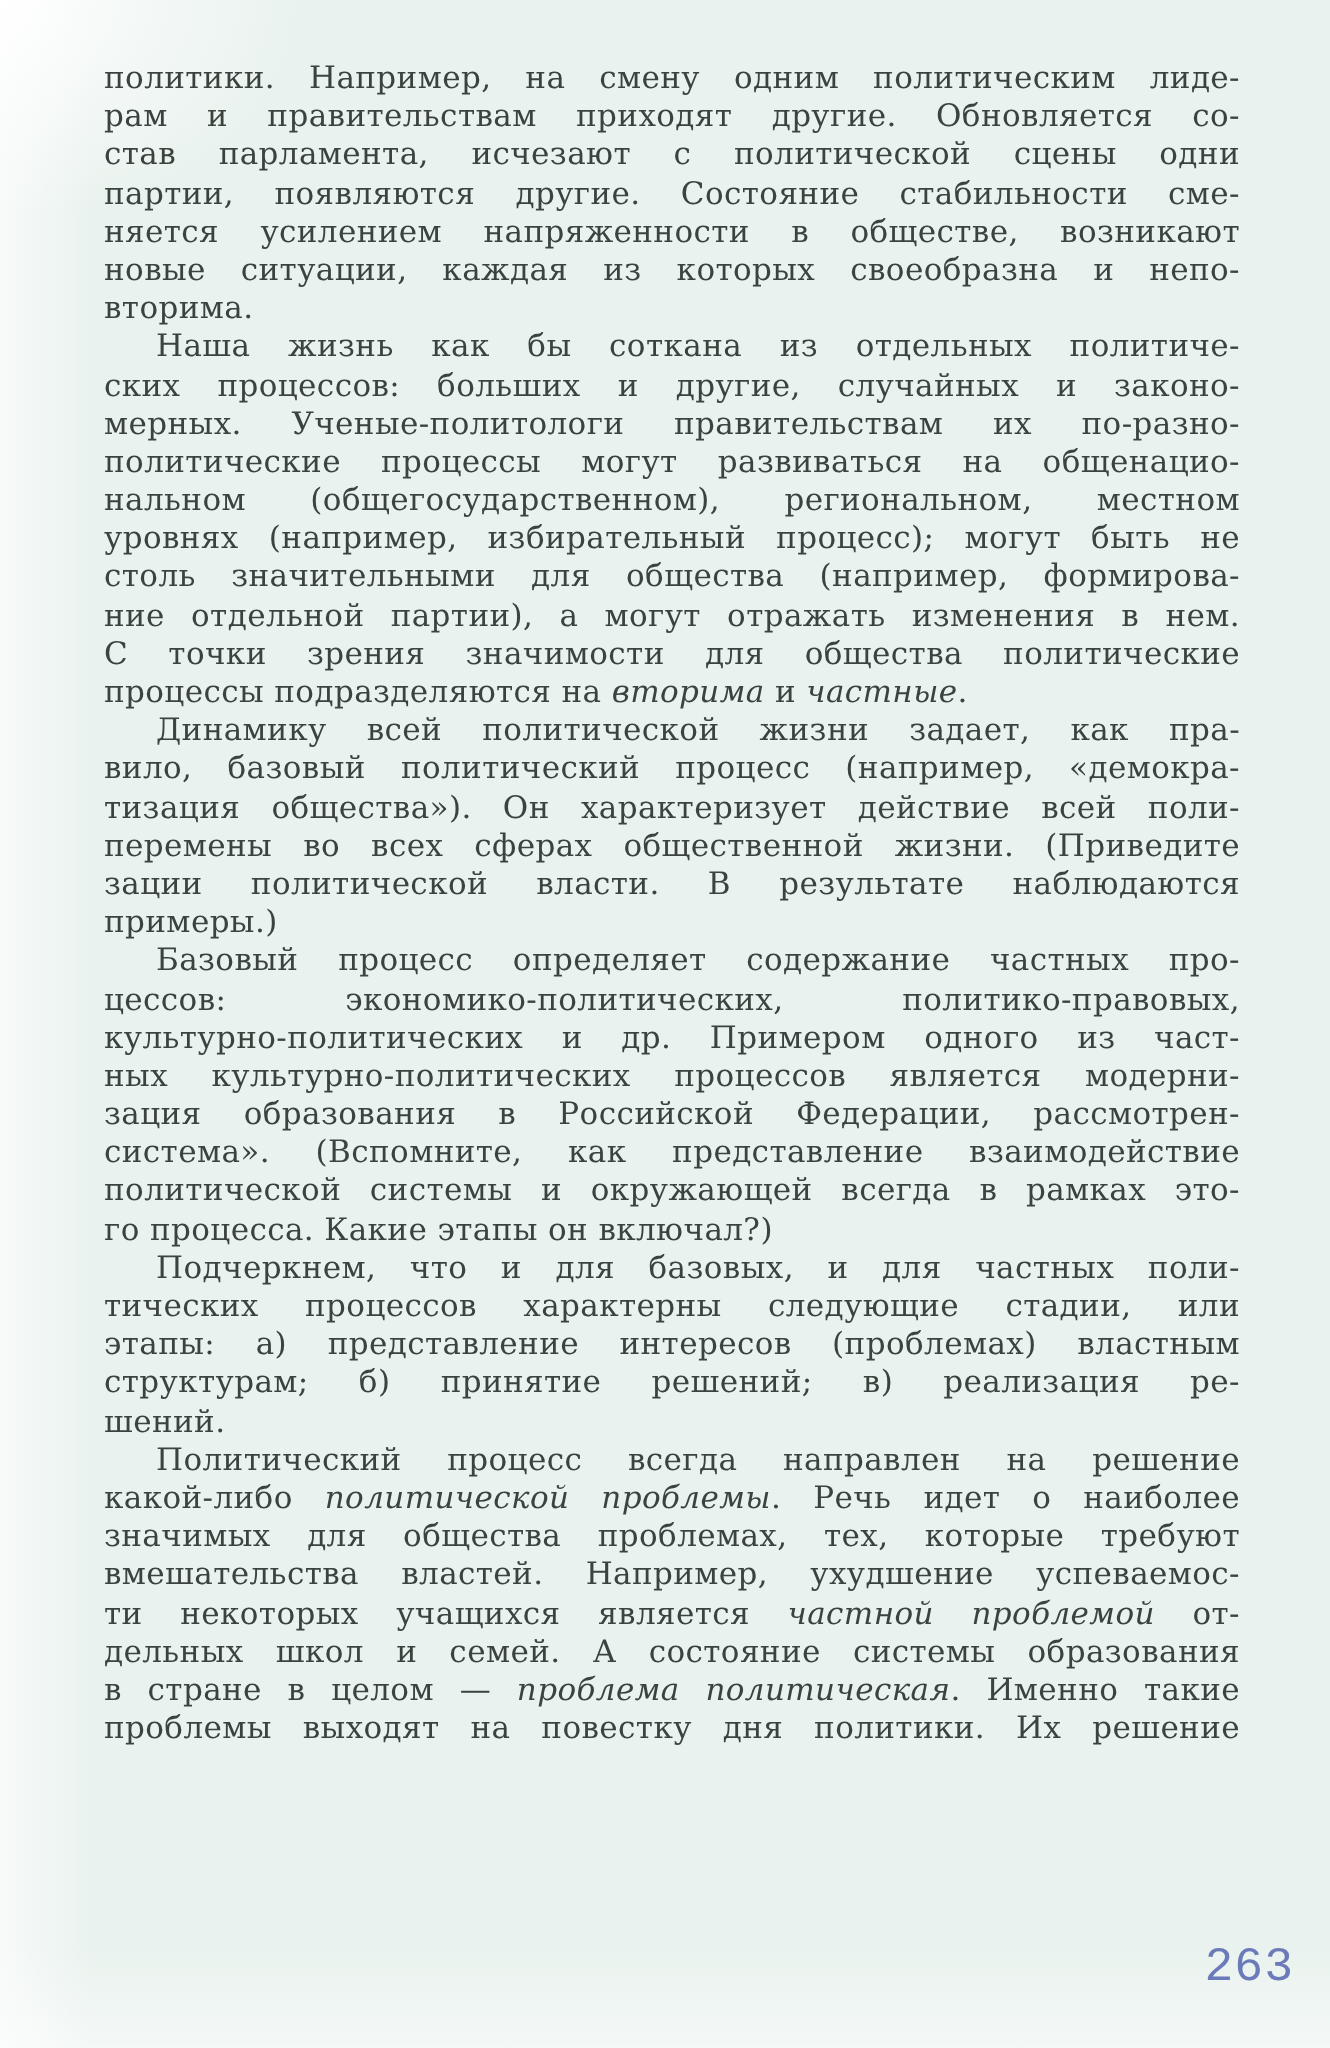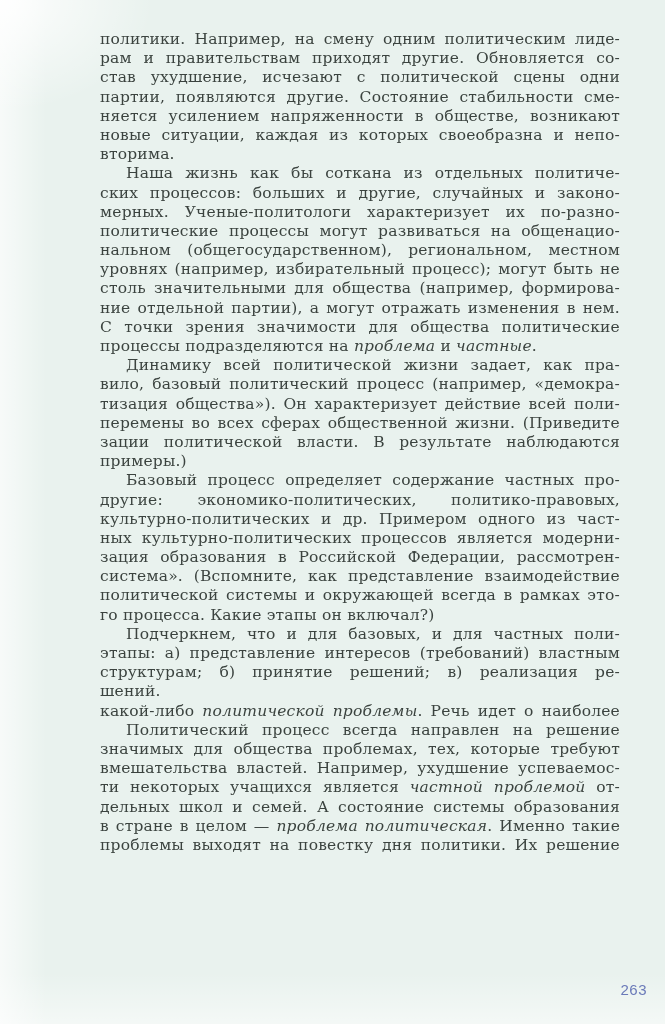--- a/index.html
+++ b/index.html
@@ -30,84 +30,84 @@
     color: #3b433f;
     font-size: 15.5px;
   }
   .line {
     height: 19.2px;
     line-height: 19.2px;
     text-align: justify;
     text-align-last: justify;
     white-space: normal;
     letter-spacing: 0.2px;
-    margin-left: 48px;
   }
   .line.last {
     text-align-last: left;
   }
   .line.indent {
     text-indent: 26px;
   }
   .line i {
     font-style: italic;
   }
   .page-number {
     position: absolute;
     right: 18px;
     bottom: 26px;
-    font-family: Liberation Sans, sans-serif;
-    font-size: 15px;
+    font-family: Liberation Mono, monospace;
+    font-size: 24px;
     color: #6b7ab9;
     letter-spacing: 0.5px;
     text-align: right;
   }
 </style>
 </head>
 <body>
 
 <div class="page">
   <div class="text-block">
       <div class="line">политики. Например, на смену одним политическим лиде-</div>
       <div class="line">рам и правительствам приходят другие. Обновляется со-</div>
-      <div class="line">став ухудшение, исчезают с политической сцены одни</div>
+      <div class="line">став парламента, исчезают с политической сцены одни</div>
       <div class="line">партии, появляются другие. Состояние стабильности сме-</div>
       <div class="line">няется усилением напряженности в обществе, возникают</div>
       <div class="line">новые ситуации, каждая из которых своеобразна и непо-</div>
       <div class="line last">вторима.</div>
       <div class="line indent">Наша жизнь как бы соткана из отдельных политиче-</div>
       <div class="line">ских процессов: больших и другие, случайных и законо-</div>
-      <div class="line">мерных. Ученые-политологи характеризует их по-разно-</div>
+      <div class="line">мерных. Ученые-политологи правительствам их по-разно-</div>
       <div class="line">политические процессы могут развиваться на общенацио-</div>
       <div class="line">нальном (общегосударственном), региональном, местном</div>
       <div class="line">уровнях (например, избирательный процесс); могут быть не</div>
       <div class="line">столь значительными для общества (например, формирова-</div>
       <div class="line">ние отдельной партии), а могут отражать изменения в нем.</div>
       <div class="line">С точки зрения значимости для общества политические</div>
-      <div class="line last">процессы подразделяются на <i>проблема</i> и <i>частные</i>.</div>
+      <div class="line last">процессы подразделяются на <i>вторима</i> и <i>частные</i>.</div>
       <div class="line indent">Динамику всей политической жизни задает, как пра-</div>
       <div class="line">вило, базовый политический процесс (например, «демокра-</div>
       <div class="line">тизация общества»). Он характеризует действие всей поли-</div>
       <div class="line">перемены во всех сферах общественной жизни. (Приведите</div>
       <div class="line">зации политической власти. В результате наблюдаются</div>
       <div class="line last">примеры.)</div>
       <div class="line indent">Базовый процесс определяет содержание частных про-</div>
-      <div class="line">другие: экономико-политических, политико-правовых,</div>
+      <div class="line">цессов: экономико-политических, политико-правовых,</div>
       <div class="line">культурно-политических и др. Примером одного из част-</div>
       <div class="line">ных культурно-политических процессов является модерни-</div>
       <div class="line">зация образования в Российской Федерации, рассмотрен-</div>
       <div class="line">система». (Вспомните, как представление взаимодействие</div>
       <div class="line">политической системы и окружающей всегда в рамках это-</div>
       <div class="line last">го процесса. Какие этапы он включал?)</div>
       <div class="line indent">Подчеркнем, что и для базовых, и для частных поли-</div>
-      <div class="line">этапы: а) представление интересов (требований) властным</div>
+      <div class="line">тических процессов характерны следующие стадии, или</div>
+      <div class="line">этапы: а) представление интересов (проблемах) властным</div>
       <div class="line">структурам; б) принятие решений; в) реализация ре-</div>
       <div class="line last">шений.</div>
+      <div class="line indent">Политический процесс всегда направлен на решение</div>
       <div class="line">какой-либо <i>политической проблемы</i>. Речь идет о наиболее</div>
-      <div class="line indent">Политический процесс всегда направлен на решение</div>
       <div class="line">значимых для общества проблемах, тех, которые требуют</div>
       <div class="line">вмешательства властей. Например, ухудшение успеваемос-</div>
       <div class="line">ти некоторых учащихся является <i>частной проблемой</i> от-</div>
       <div class="line">дельных школ и семей. А состояние системы образования</div>
       <div class="line">в стране в целом — <i>проблема политическая</i>. Именно такие</div>
       <div class="line">проблемы выходят на повестку дня политики. Их решение</div>
     </div>
   <div class="page-number">263</div>
 </div>
 

